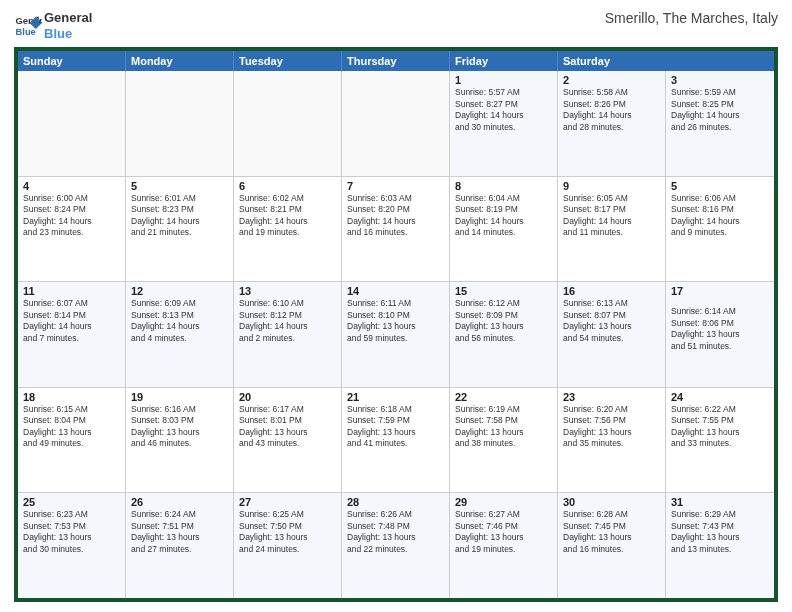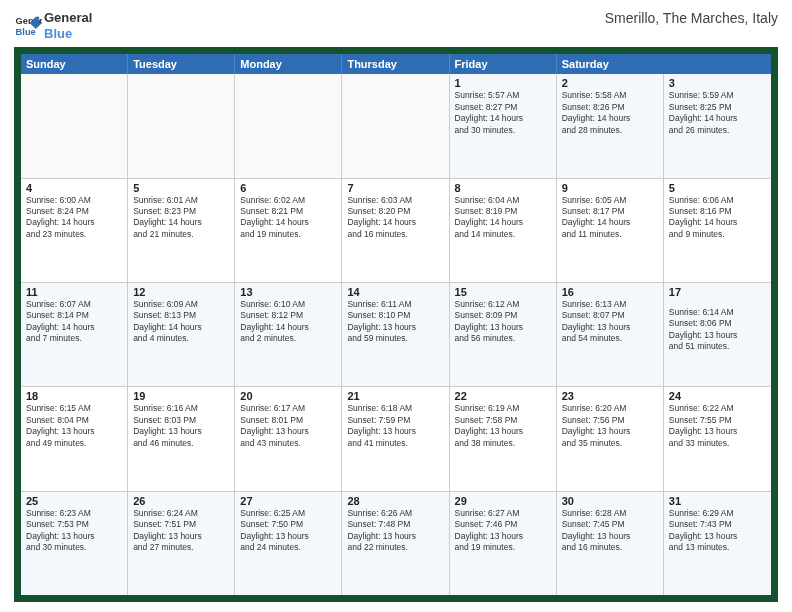--- a/index.html
+++ b/index.html
@@ -51,21 +51,21 @@
     .title-block h2 {
       font-size: 14px;
       font-weight: normal;
       color: #444;
       margin-left: 33px;
     }
     .calendar {
       flex: 1;
       display: flex;
       flex-direction: column;
-      border: 7px solid #14532d;
+      border: 4px solid #14532d;
     }
     .cal-header {
       display: grid;
       grid-template-columns: repeat(7, 1fr);
       background: #2e6db4;
     }
     .cal-header-cell {
       color: #fff;
       font-size: 11px;
       font-weight: bold;
@@ -129,22 +129,22 @@
       </div>
     </div>
     <div class="title-block">
       <h2>Smerillo, The Marches, Italy</h2>
     </div>
   </div>
 
   <div class="calendar">
     <div class="cal-header">
     <div class="cal-header-cell">Sunday</div>
+        <div class="cal-header-cell">Monday</div>
         <div class="cal-header-cell">Tuesday</div>
-        <div class="cal-header-cell">Monday</div>
         <div class="cal-header-cell">Thursday</div>
         <div class="cal-header-cell">Friday</div>
         <div class="cal-header-cell">Saturday</div>
       </div>
     <div class="cal-body">
     <div class="cal-row row-alt">
           <div class="cal-cell empty"></div>
           <div class="cal-cell empty"></div>
           <div class="cal-cell empty"></div>
           <div class="cal-cell empty"></div>

